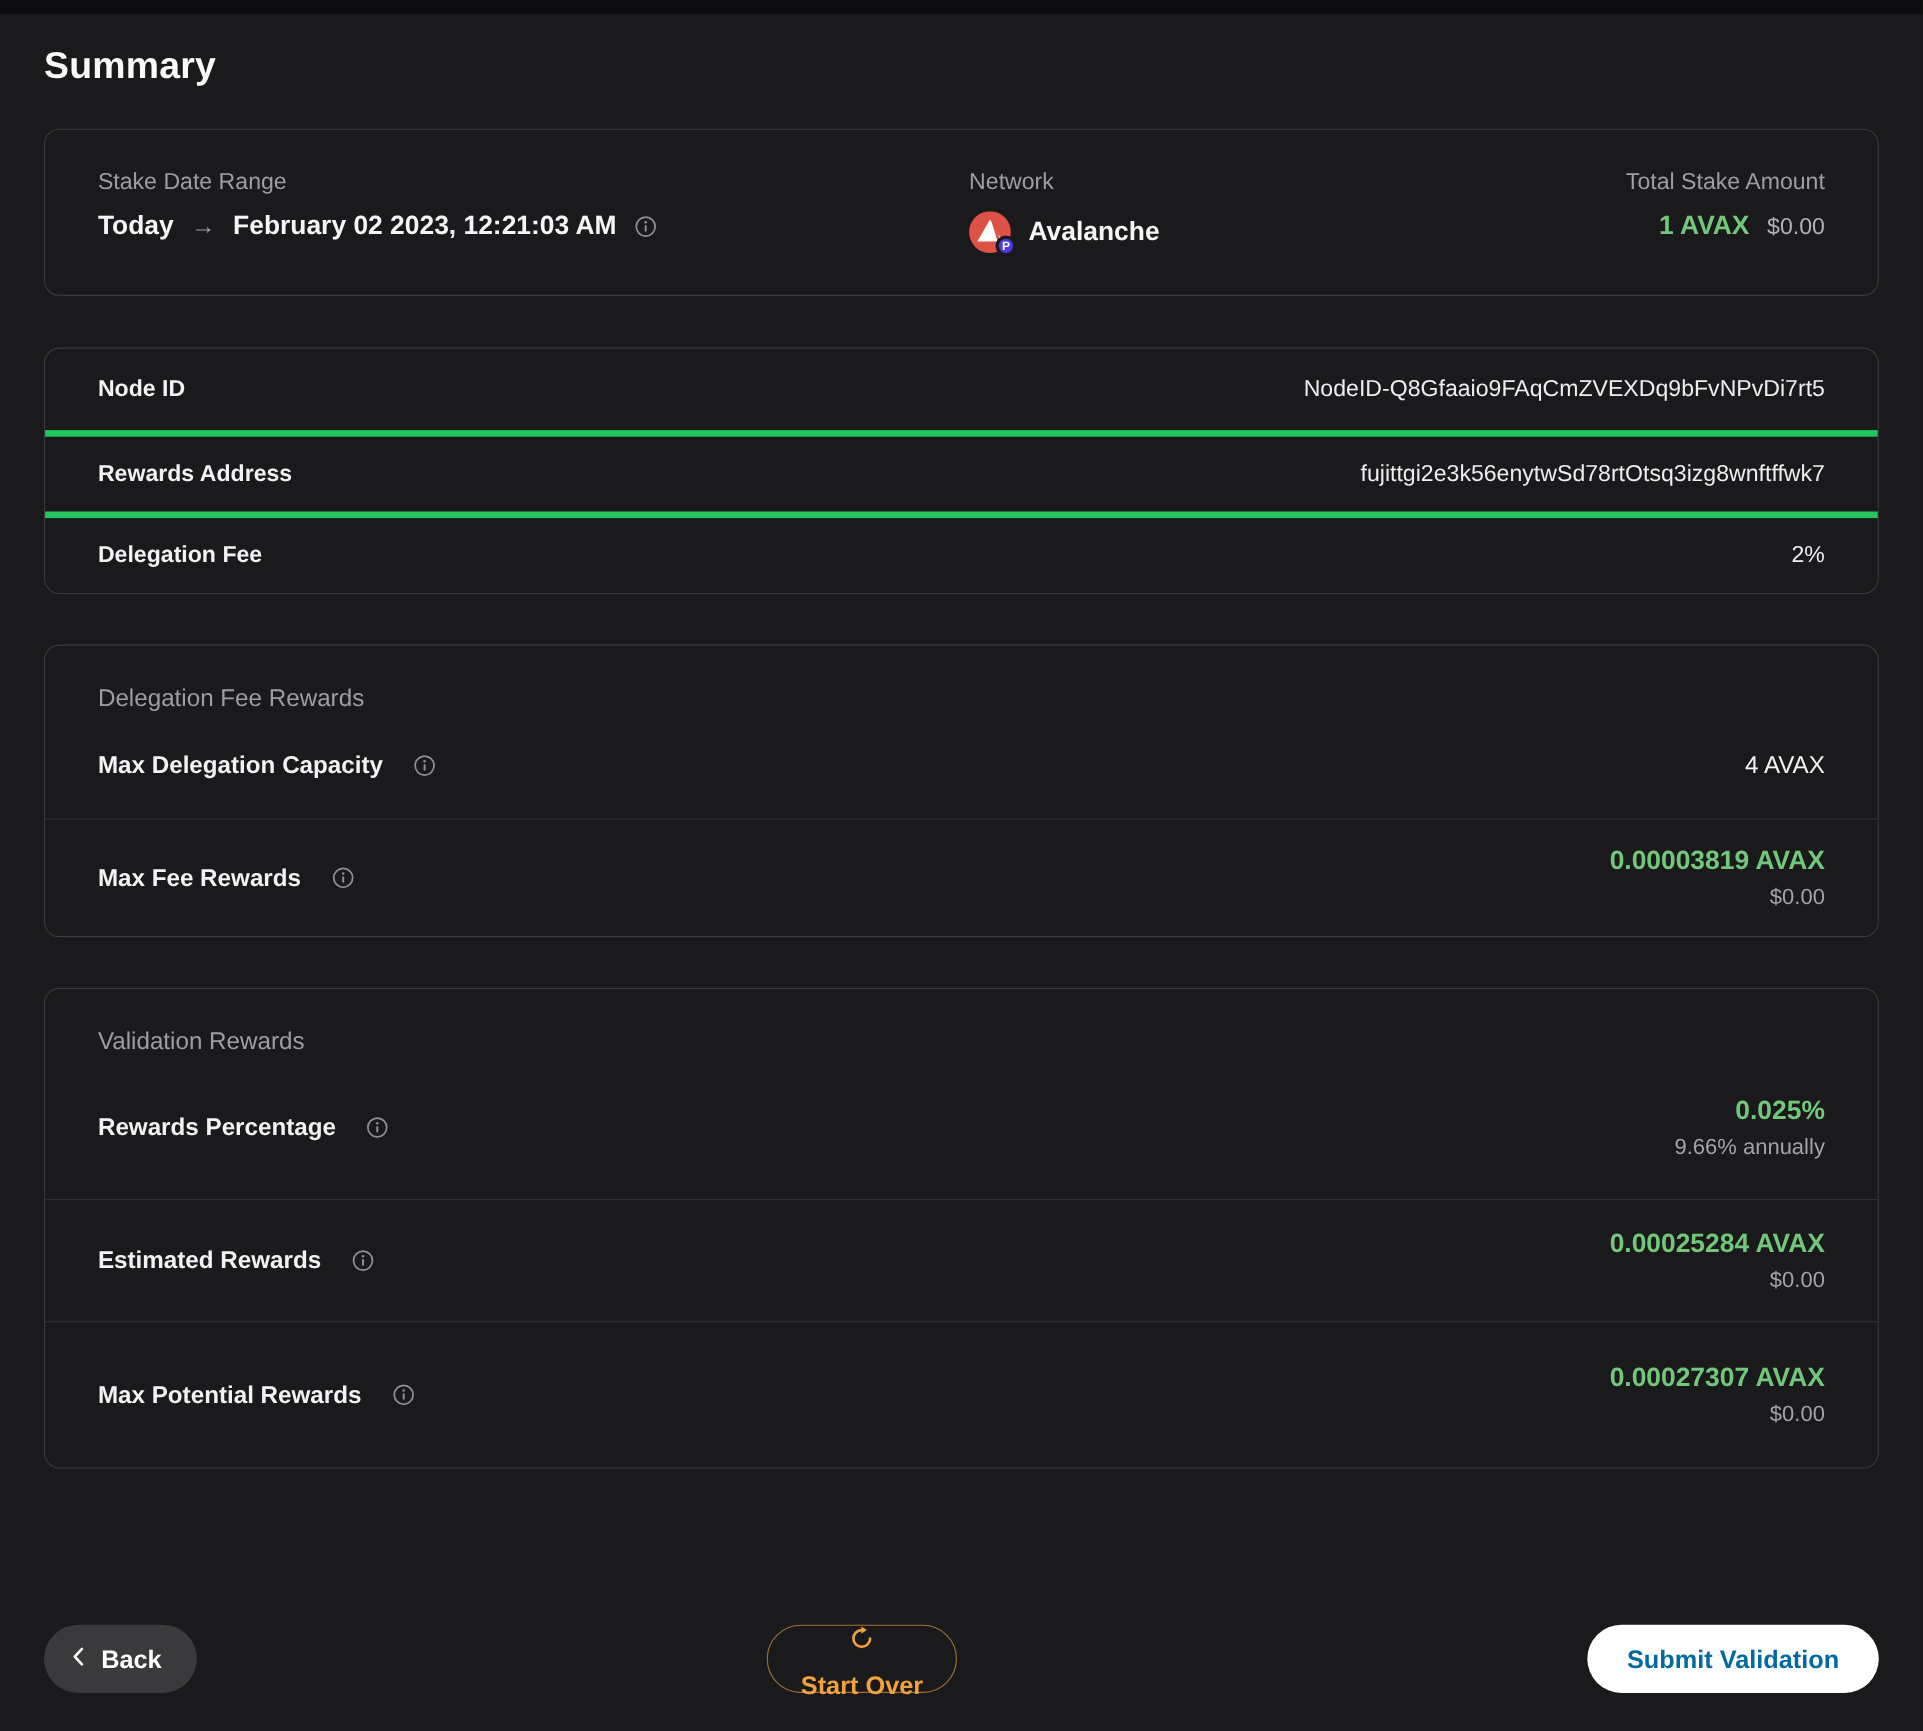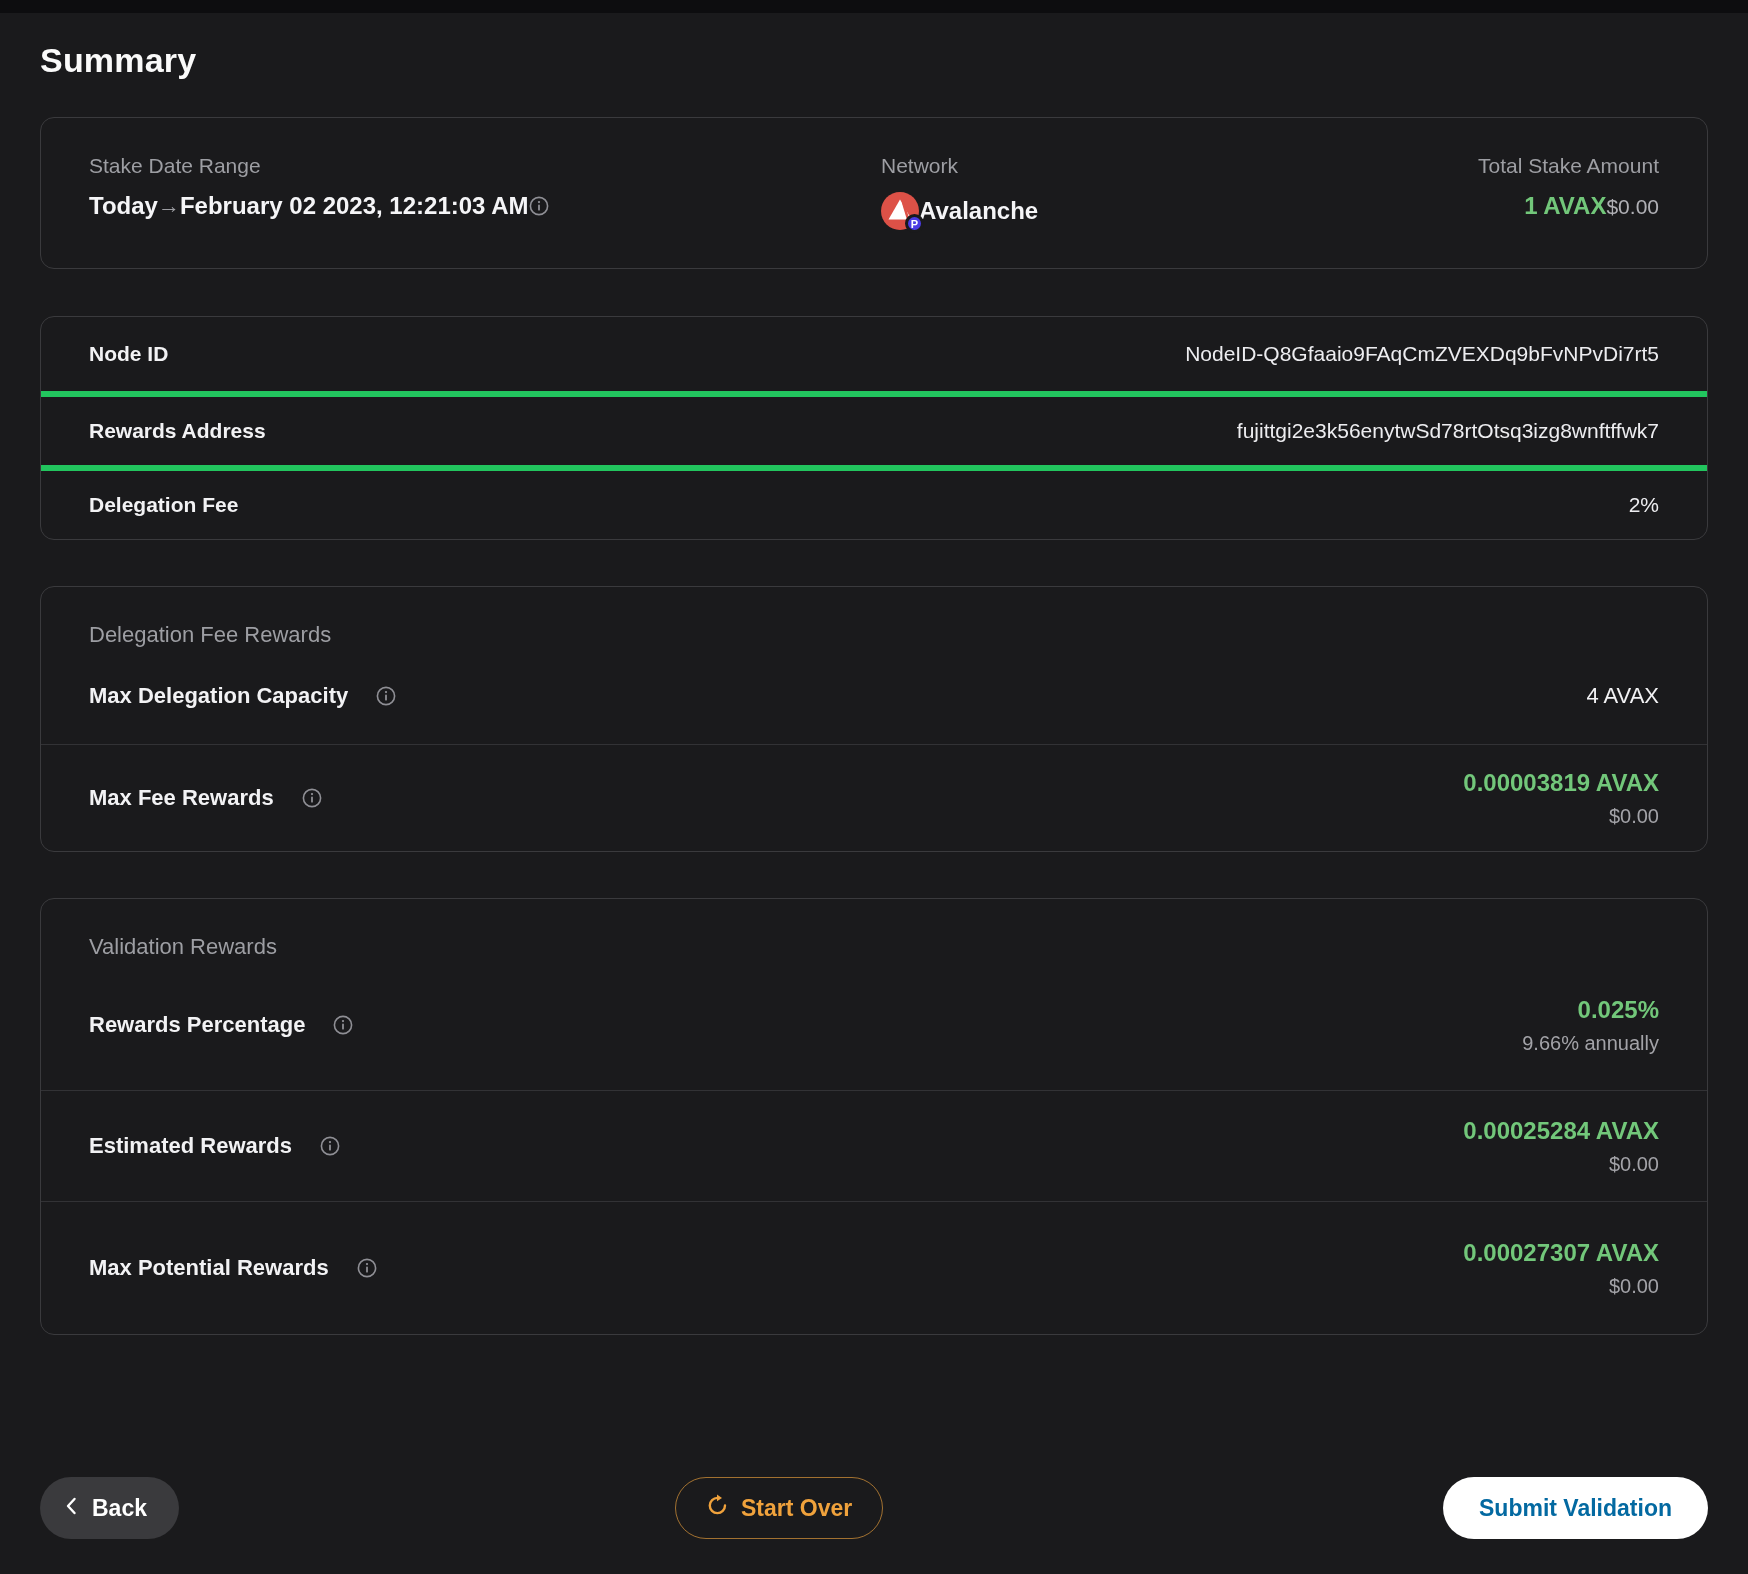--- a/index.html
+++ b/index.html
@@ -21,21 +21,21 @@
     margin:0 40px;
     border:1px solid #3a3a3d;
     border-radius:14px;
   }
   
   .overview { margin-top:37px; display:flex; padding:36px 48px 38px; align-items:flex-start; }
   .ov-col-left { width:792px; flex:none; }
   .ov-col-mid  { flex:1; }
   .ov-col-right{ text-align:right; }
   .mini-label { font-size:21px; color:#9d9ea3; font-weight:400; }
-  .value-row { margin-top:14px; display:flex; align-items:center; gap:0; font-size:24px; font-weight:700; color:#f5f5f7; }
+  .value-row { margin-top:14px; display:flex; align-items:center; gap:16px; font-size:24px; font-weight:700; color:#f5f5f7; }
   .value-row.baseline { justify-content:flex-end; align-items:baseline; }
   .arrow-glyph { color:#9d9ea3; font-weight:400; font-size:22px; }
   .green-strong { color:#72c77a; }
   .usd-inline { color:#b0b0b5; font-size:21px; font-weight:400; }
   
   .avax-logo { position:relative; width:38px; height:38px; flex:none; display:inline-block; }
   .p-badge {
     position:absolute; right:-5px; bottom:-3px;
     width:19px; height:19px; border-radius:50%;
     background:#4b3be4; border:3px solid #1a1a1c;
@@ -66,23 +66,23 @@
   
   .info-icon { display:inline-flex; width:20px; height:20px; flex:none; cursor:pointer; }
   
   .footer { margin:0 40px; position:absolute; left:0; right:0; top:1477px; height:62px; display:flex; align-items:center; }
   .btn {
     height:62px; border-radius:31px; display:inline-flex; align-items:center;
     font-family:"Liberation Sans", sans-serif; font-size:23px; cursor:pointer; border:none;
   }
   .btn-back { background:#3a3a3d; color:#ffffff; font-weight:600; padding:0 32px 0 24px; gap:14px; }
   .btn-start {
-    position:absolute; left:635px;
+    position:absolute; left:657px;
     background:transparent; border:1.5px solid rgba(235,160,60,.65);
-    color:#f0a23c; font-weight:600; padding:0 30px; gap:12px;
+    color:#f0a23c; font-weight:600; padding:0 30px; gap:12px;flex-direction:column;
   }
   .btn-submit { margin-left:auto; background:#ffffff; color:#0369a1; font-weight:700; padding:16px 36px; }
 </style>
 </head>
 <body>
 
 <div class="topbar"></div>
 
 <h1 class="page-title">Summary</h1>
 

